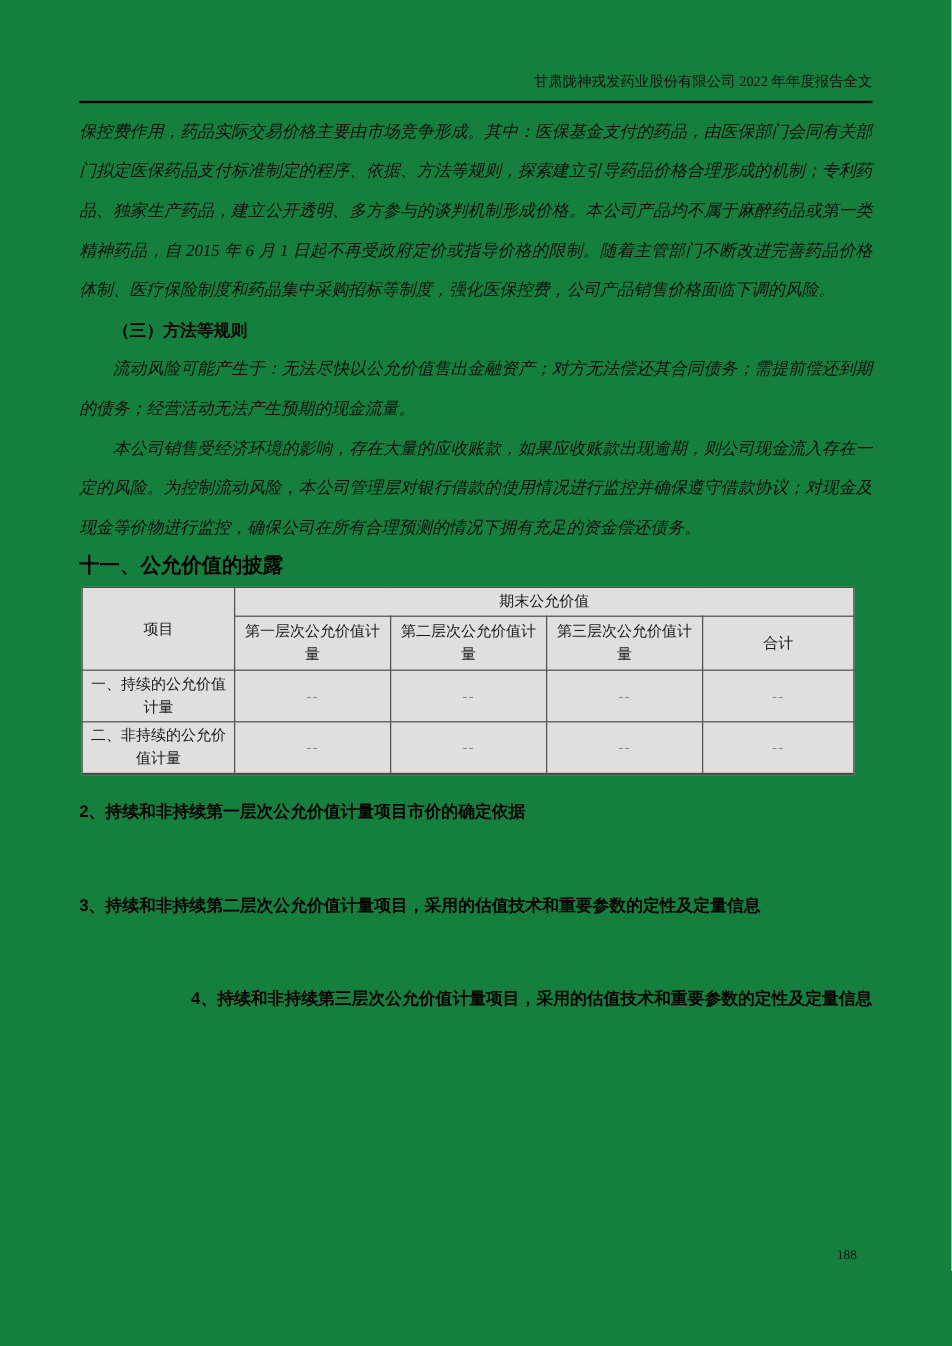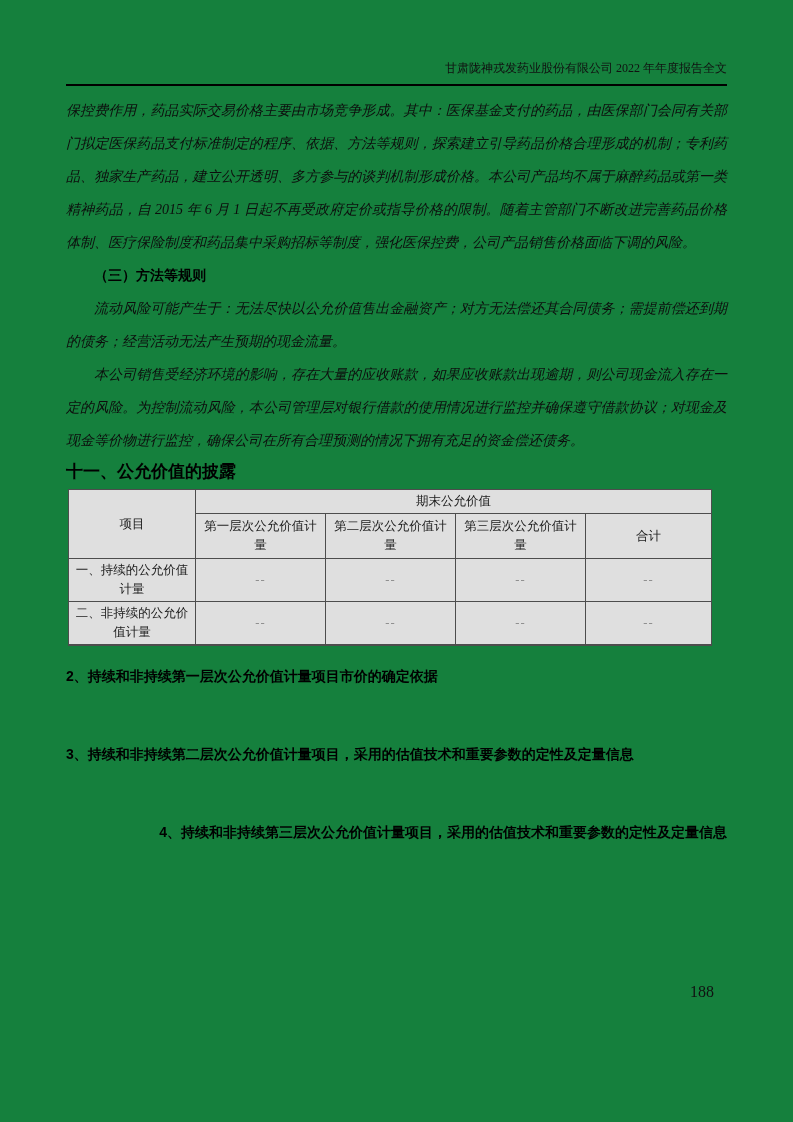--- a/index.html
+++ b/index.html
@@ -103,23 +103,23 @@
   .fv-table tr.group-row td { height: 18px; text-align: center; }
   .fv-table tr.subhead-row td { height: 40px; }
   .fv-table tr.data-row td { height: 34px; }
   .fv-table td.dash {
     text-align: center;
     color: #8c8c8c;
     letter-spacing: 1px;
   }
   .page-number {
     position: absolute;
-    top: 984px;
+    top: 1038px;
     right: 79px;
-    font-size: 16px;
+    font-size: 11px;
     line-height: 16px;
     color: #111111;
   }
 </style>
 </head>
 <body>
 
 <div class="page">
 
   <div class="running-header">甘肃陇神戎发药业股份有限公司 2022 年年度报告全文</div>

